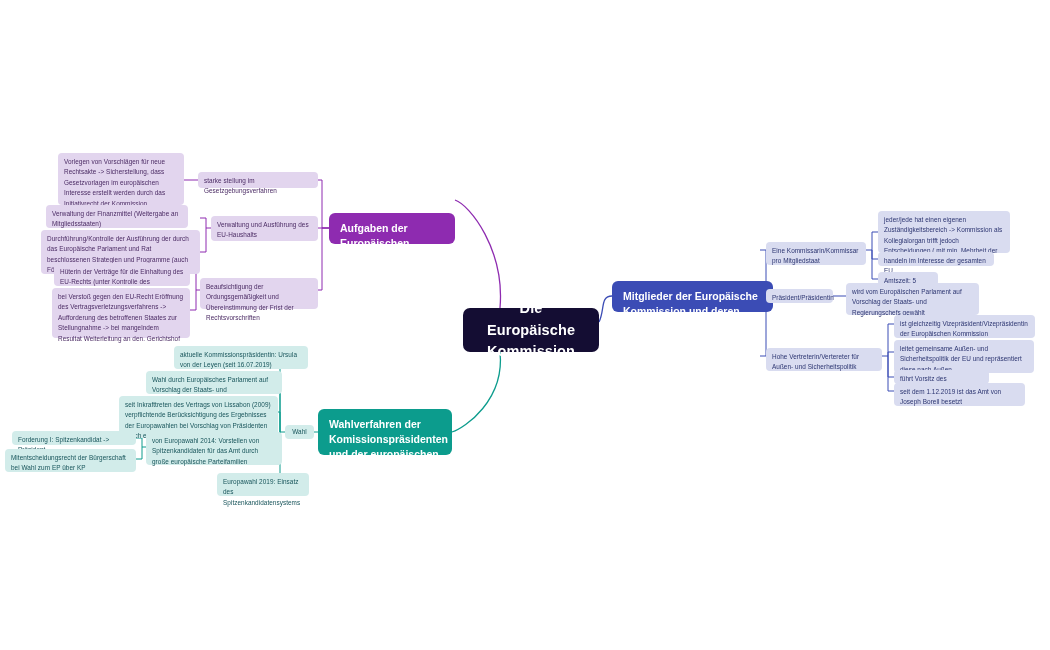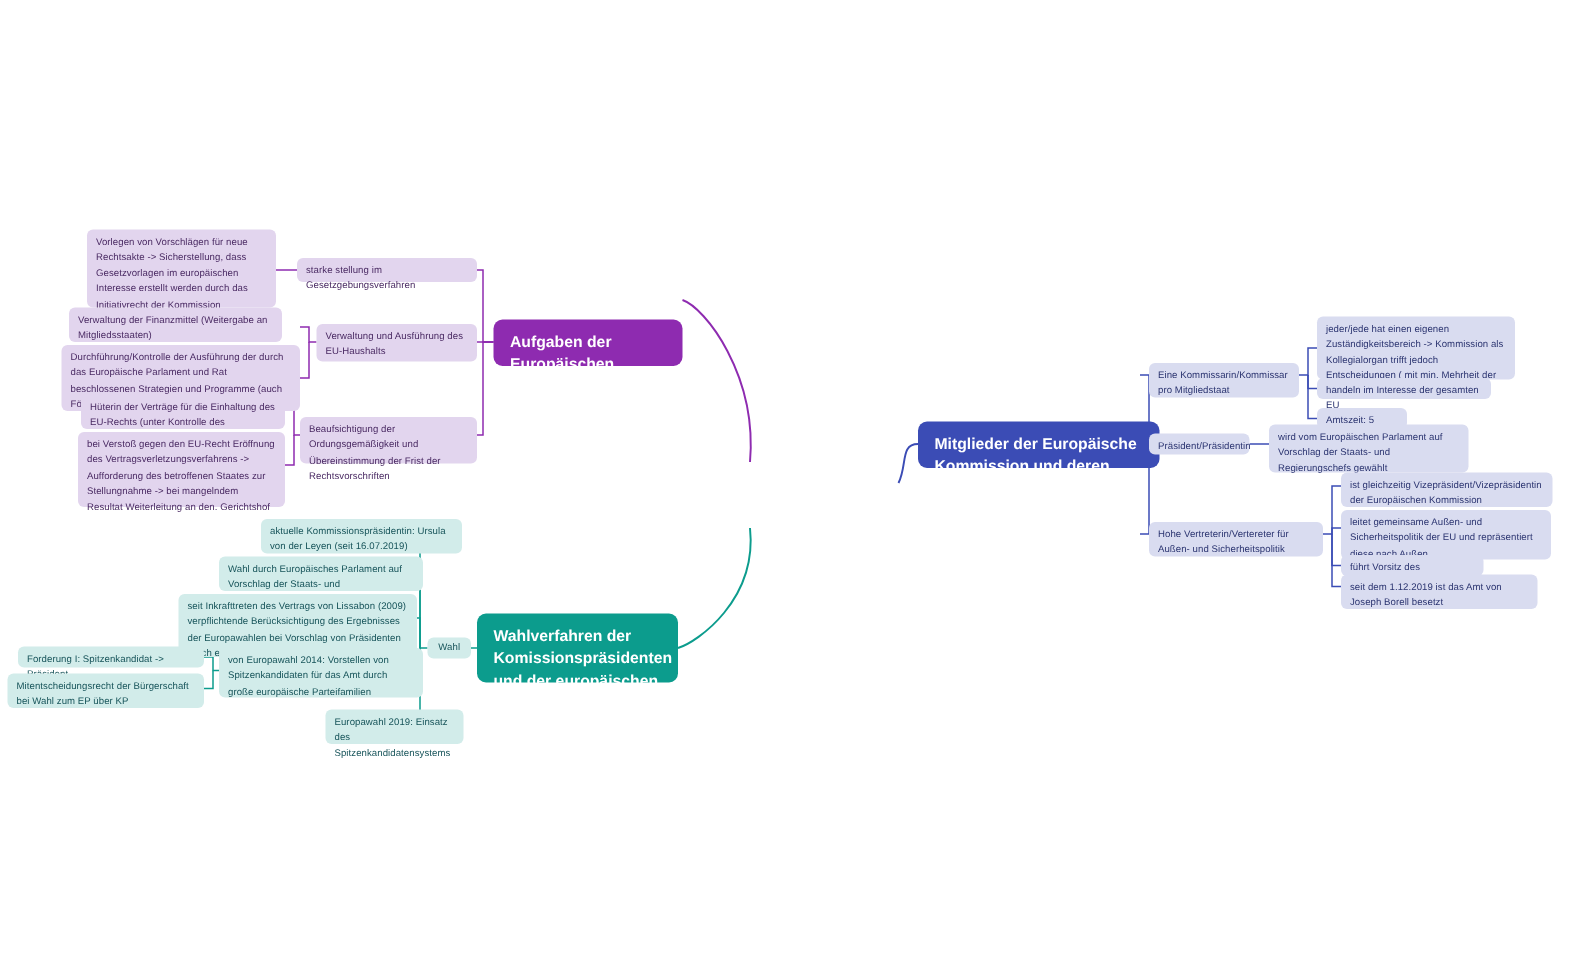--- a/index.html
+++ b/index.html
@@ -87,20 +87,21 @@
     <path d="M 872,250 L 872,279 L 878,279" stroke="#3b4cb5" stroke-width="1" fill="none"></path>
 
     <path d="M 833,296 L 840,296 L 840,296 L 846,296" stroke="#3b4cb5" stroke-width="1" fill="none"></path>
 
     <path d="M 882,356 L 888,356 L 888,324 L 894,324" stroke="#3b4cb5" stroke-width="1" fill="none"></path>
     <path d="M 888,356 L 888,352 L 894,352" stroke="#3b4cb5" stroke-width="1" fill="none"></path>
     <path d="M 888,356 L 888,377 L 894,377" stroke="#3b4cb5" stroke-width="1" fill="none"></path>
     <path d="M 888,356 L 888,391 L 894,391" stroke="#3b4cb5" stroke-width="1" fill="none"></path>
   </svg>
 
+  <div class="node root" style="left:463px;top:308px;width:136px;height:44px;">Die Europäische Kommission</div>
 
   <div class="node branch purple" style="left:329px;top:213px;width:126px;height:31px;">Aufgaben der Europäischen Kommission</div>
 
   <div class="node branch teal" style="left:318px;top:409px;width:134px;height:46px;">Wahlverfahren der Komissionspräsidenten und der europäischen Kommission</div>
 
   <div class="node branch blue" style="left:612px;top:281px;width:161px;height:31px;">Mitglieder der Europäische Kommission und deren Aufgaben</div>
 
   <div class="node leaf purple mid" style="left:198px;top:172px;width:120px;height:16px;">starke stellung im Gesetzgebungsverfahren</div>
 
   <div class="node leaf purple mid" style="left:211px;top:216px;width:107px;height:25px;">Verwaltung und Ausführung des EU-Haushalts</div>

